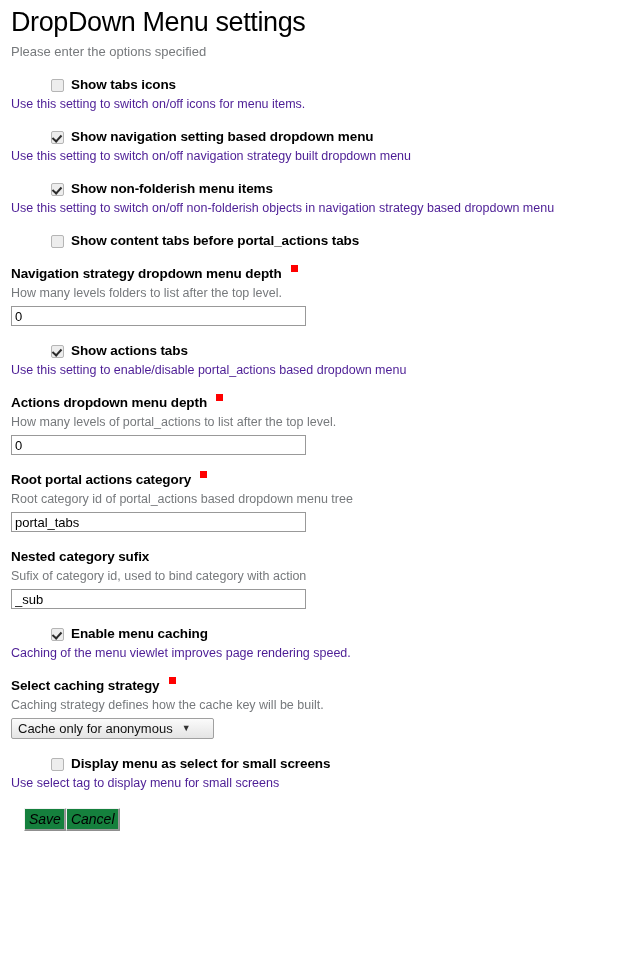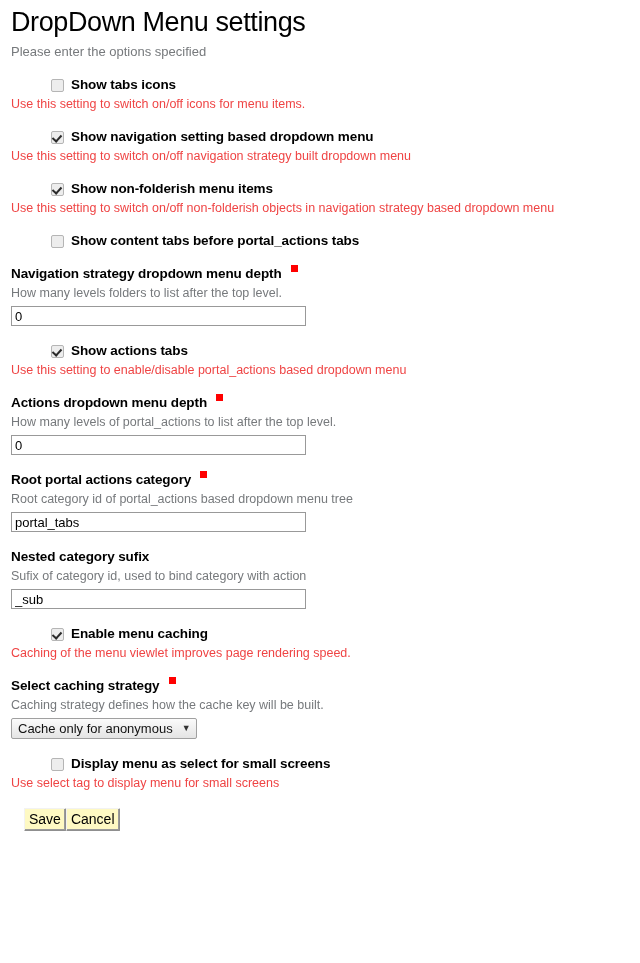--- a/index.html
+++ b/index.html
@@ -99,21 +99,21 @@
     flex: 0 0 7px;
   }
   .f-desc {
     font-size: 12.5px;
     color: #76797c;
     line-height: 16px;
     margin: 0 0 5px 0;
   }
   .cb-desc {
     font-size: 12.5px;
-    color: #ef4444;
+    color: #4c1d95;
     line-height: 16px;
     margin: 0 0 0 0;
   }
 
   
   .f-input {
     width: 295px;
     height: 20px;
     box-sizing: border-box;
     border: 1px solid #999999;
@@ -132,49 +132,50 @@
   .f-select {
     display: inline-flex;
     align-items: center;
     height: 21px;
     box-sizing: border-box;
     border: 1px solid #a0a0a0;
     border-radius: 2px;
     background: linear-gradient(#fbfbfb, #e4e4e4);
     font-size: 13px;
     color: #111;
-    padding: 0 5px 0 6px;
+    padding: 0 22px 0 6px;
     line-height: 19px;
     white-space: nowrap;
   }
   .f-select .caret {
     margin-left: 9px;
     font-size: 9px;
     line-height: 19px;
     color: #333;
   }
 
   
   .btn-row {
     margin: 17px 0 0 13px;
     display: flex;
   }
   .btn {
     font-family: "Liberation Sans", sans-serif;
     font-size: 14px;
     line-height: 16px;
     color: #000;
-    background: #fef9c3;
+    background: #15803d;
     border: 1px solid #8f8f8f;
     border-top-color: #f2f2f2;
     border-left-color: #f2f2f2;
     padding: 2px 4px 3px 4px;
     box-shadow: inset -1px -1px 0 #9a9a9a;
     border-radius: 1px;
     cursor: pointer;
+    font-style: italic;
   }
   .btn + .btn { margin-left: 0; }
 </style>
 </head>
 <body>
 
 <div class="page">
 
   <h1 class="page-title">DropDown Menu settings</h1>
   <p class="page-subtitle">Please enter the options specified</p>

